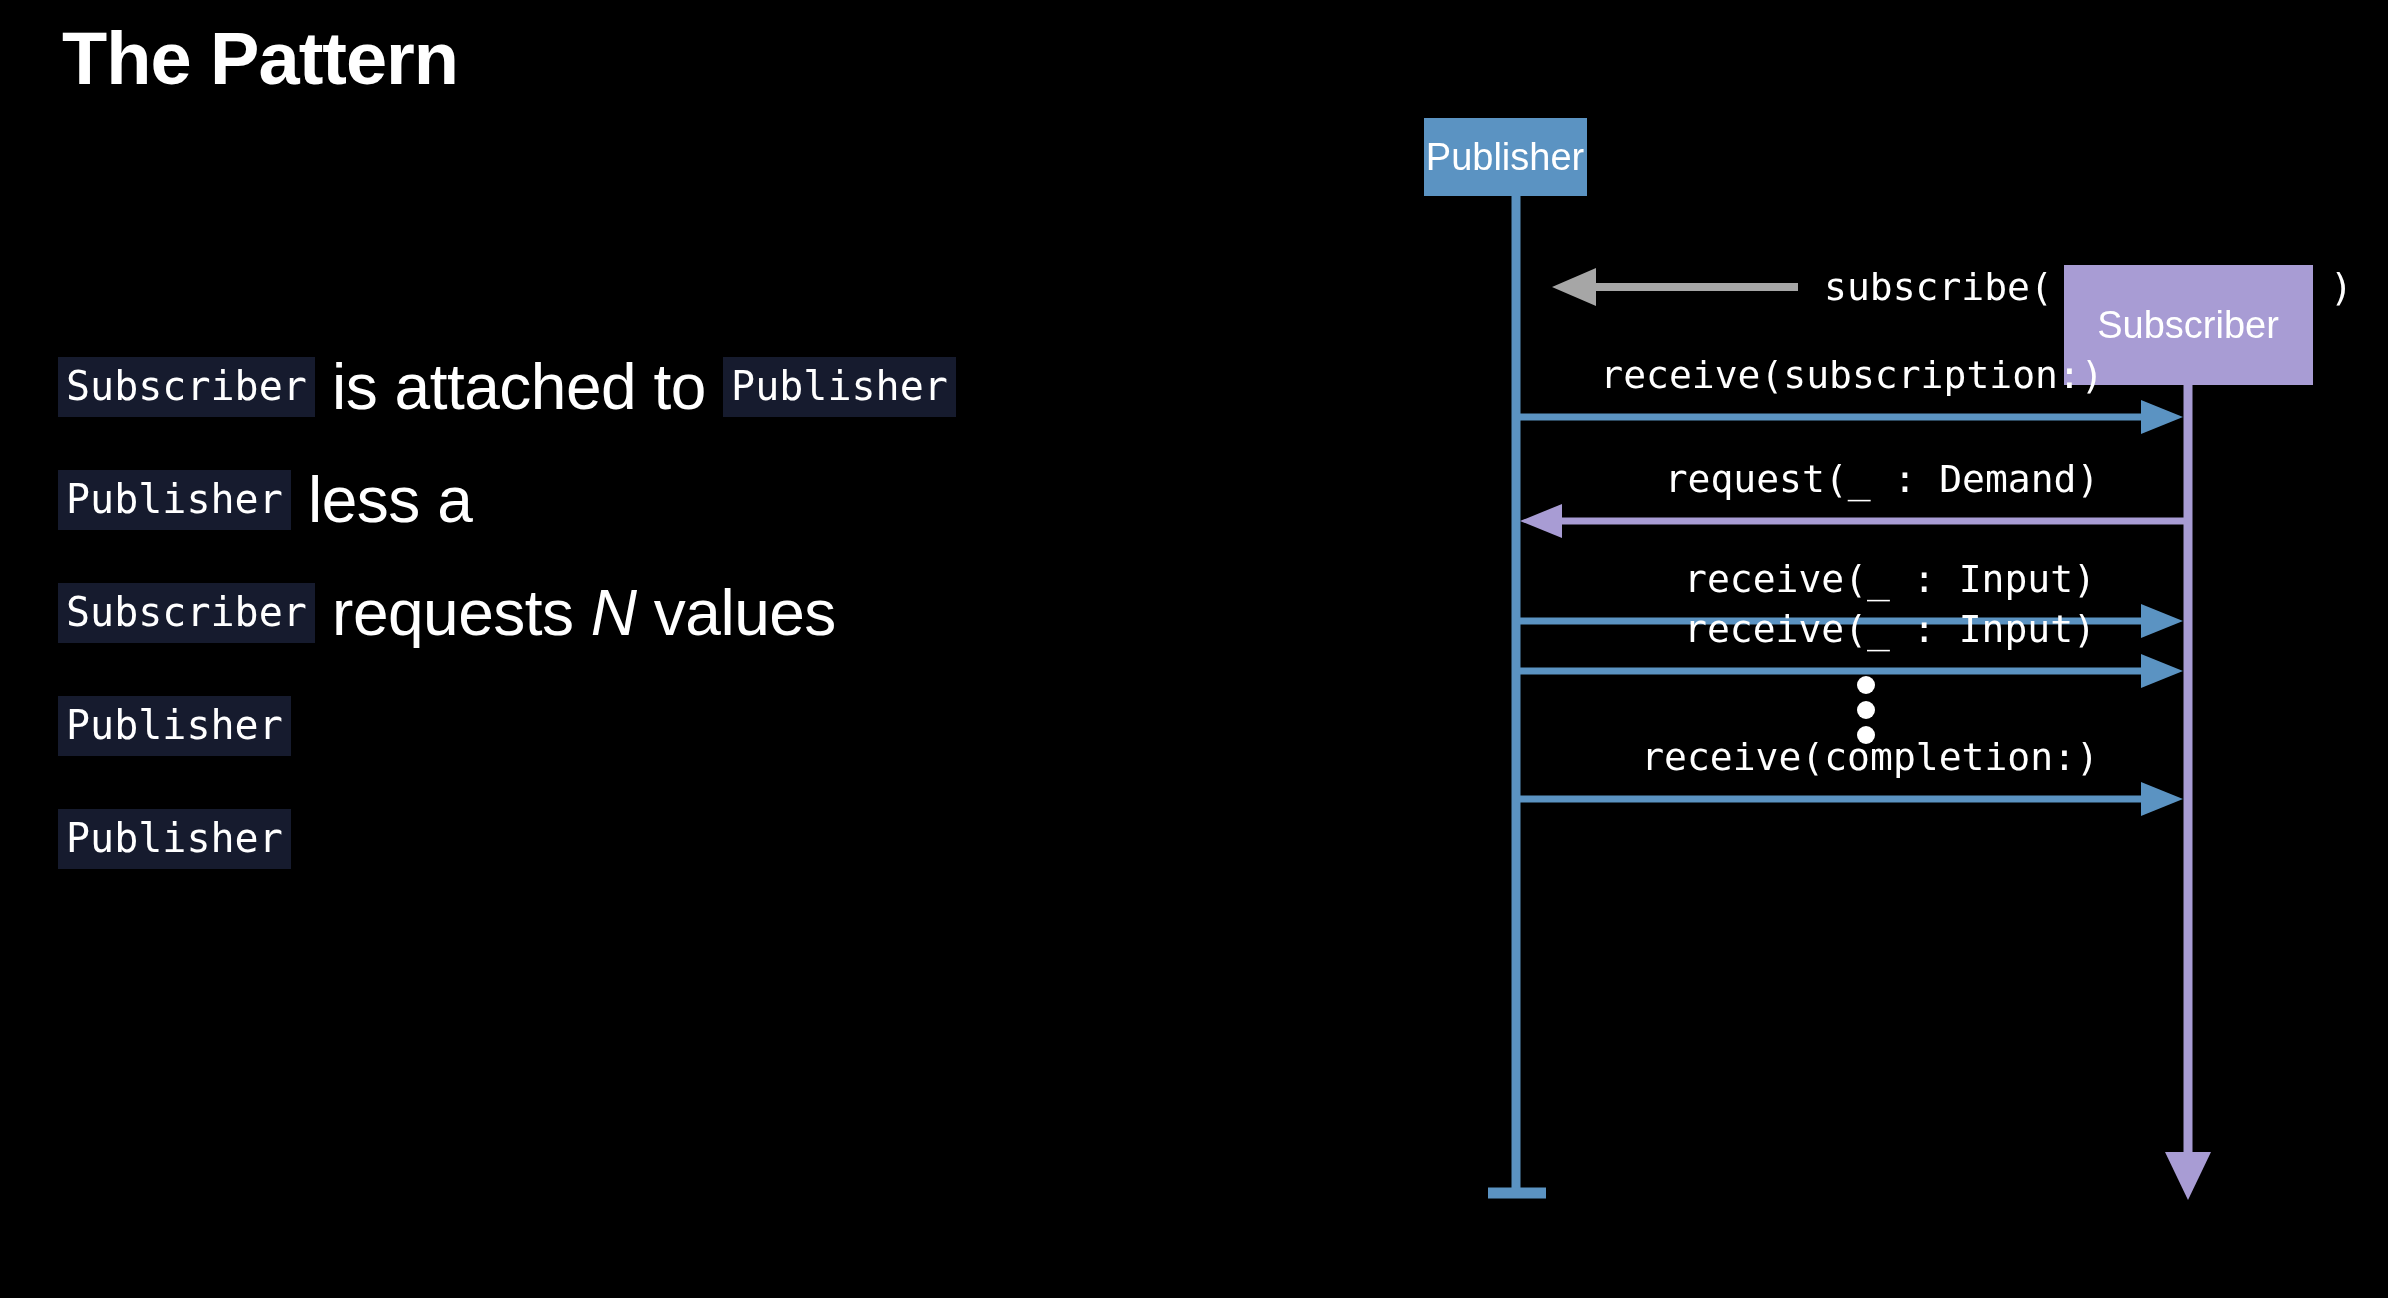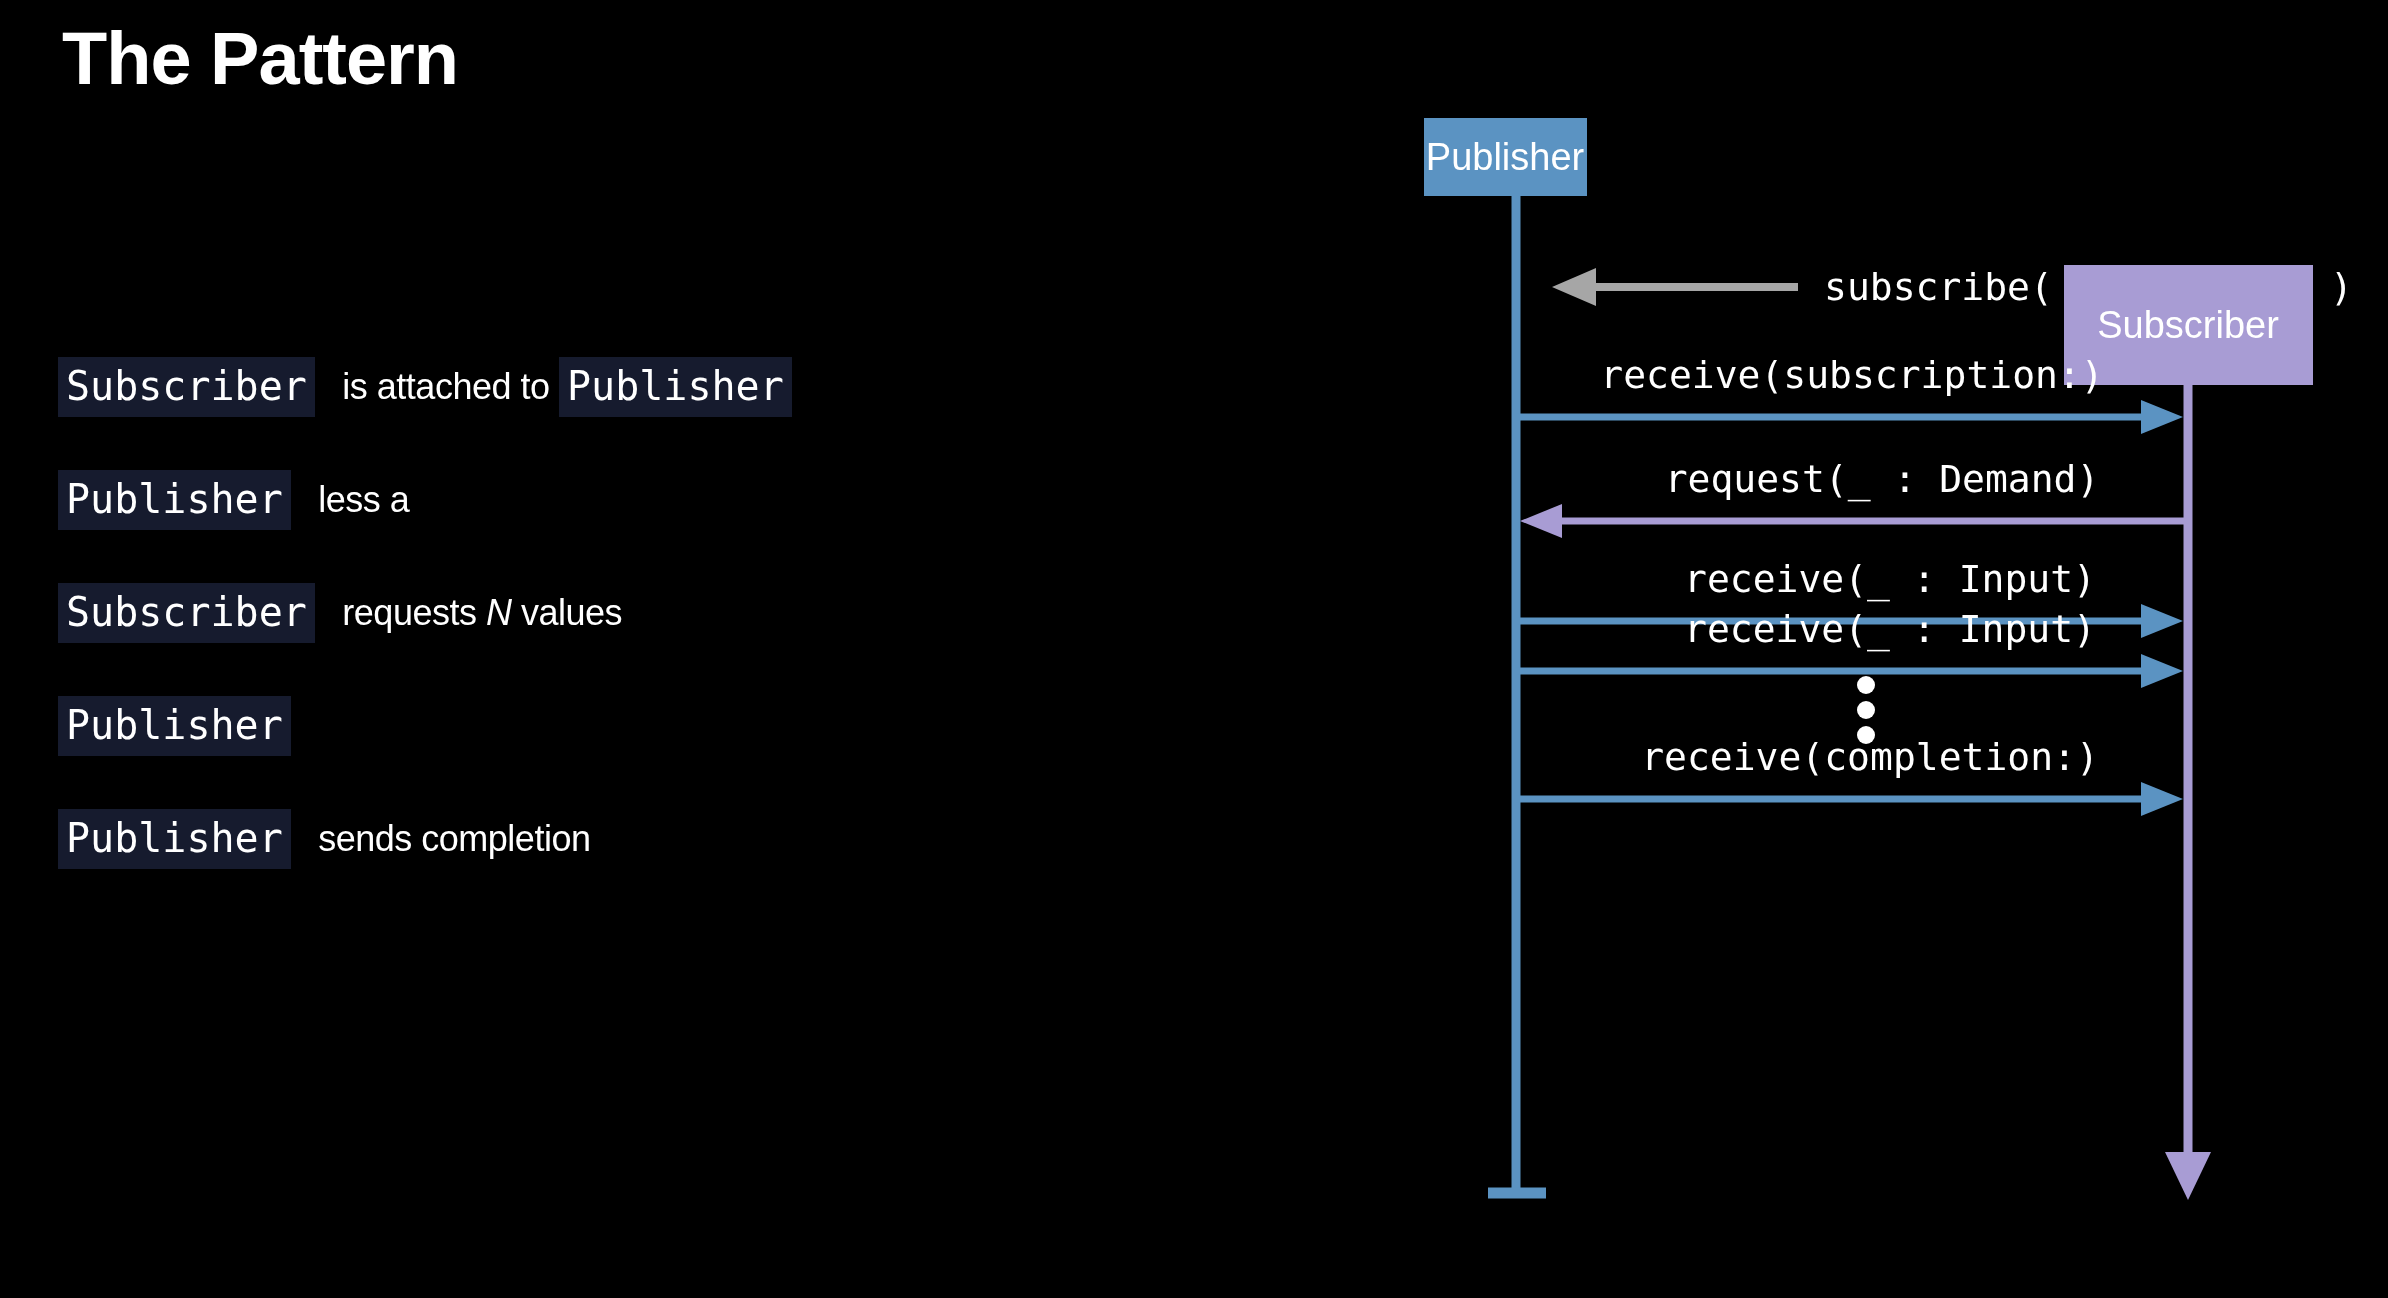--- a/index.html
+++ b/index.html
@@ -34,25 +34,24 @@
     top: 330px;
     width: 1250px;
   }
   .bullet-line {
     height: 113px;
     display: flex;
     align-items: center;
     white-space: nowrap;
   }
   .bullet-line .plain {
-    font-size: 36px;
+    font-size: 64px;
     color: #ffffff;
     font-family: "Liberation Sans", sans-serif;
     letter-spacing: -0.5px;
-    margin-left: 18px;
   }
   .bullet-line .plain .ital {
     font-style: italic;
   }
   .bullet-line .code {
     font-family: "DejaVu Sans Mono", monospace;
     font-size: 40px;
     color: #ffffff;
     background: #161b2e;
     padding: 9px 8px 11px 8px;
@@ -104,21 +103,20 @@
     <span class="code">Subscriber</span>
     <span class="plain">&nbsp;<span>requests</span>&nbsp;<span class="ital">N</span>&nbsp;<span>values</span></span>
   </div>
 
   <div class="bullet-line">
     <span class="code">Publisher</span>
   </div>
 
   <div class="bullet-line">
     <span class="code">Publisher</span>
-    <span class="plain">&nbsp;<span>sends completion</span></span>
   </div>
 
 </div>
 
 <div id="sequence-diagram">
 <svg width="988" height="1198" viewBox="0 0 988 1198" xmlns="http://www.w3.org/2000/svg">
 
   <line x1="116" y1="88" x2="116" y2="1095" stroke="#5b93c2" stroke-width="9"></line>
   <line x1="88" y1="1093" x2="146" y2="1093" stroke="#5b93c2" stroke-width="11"></line>
 

